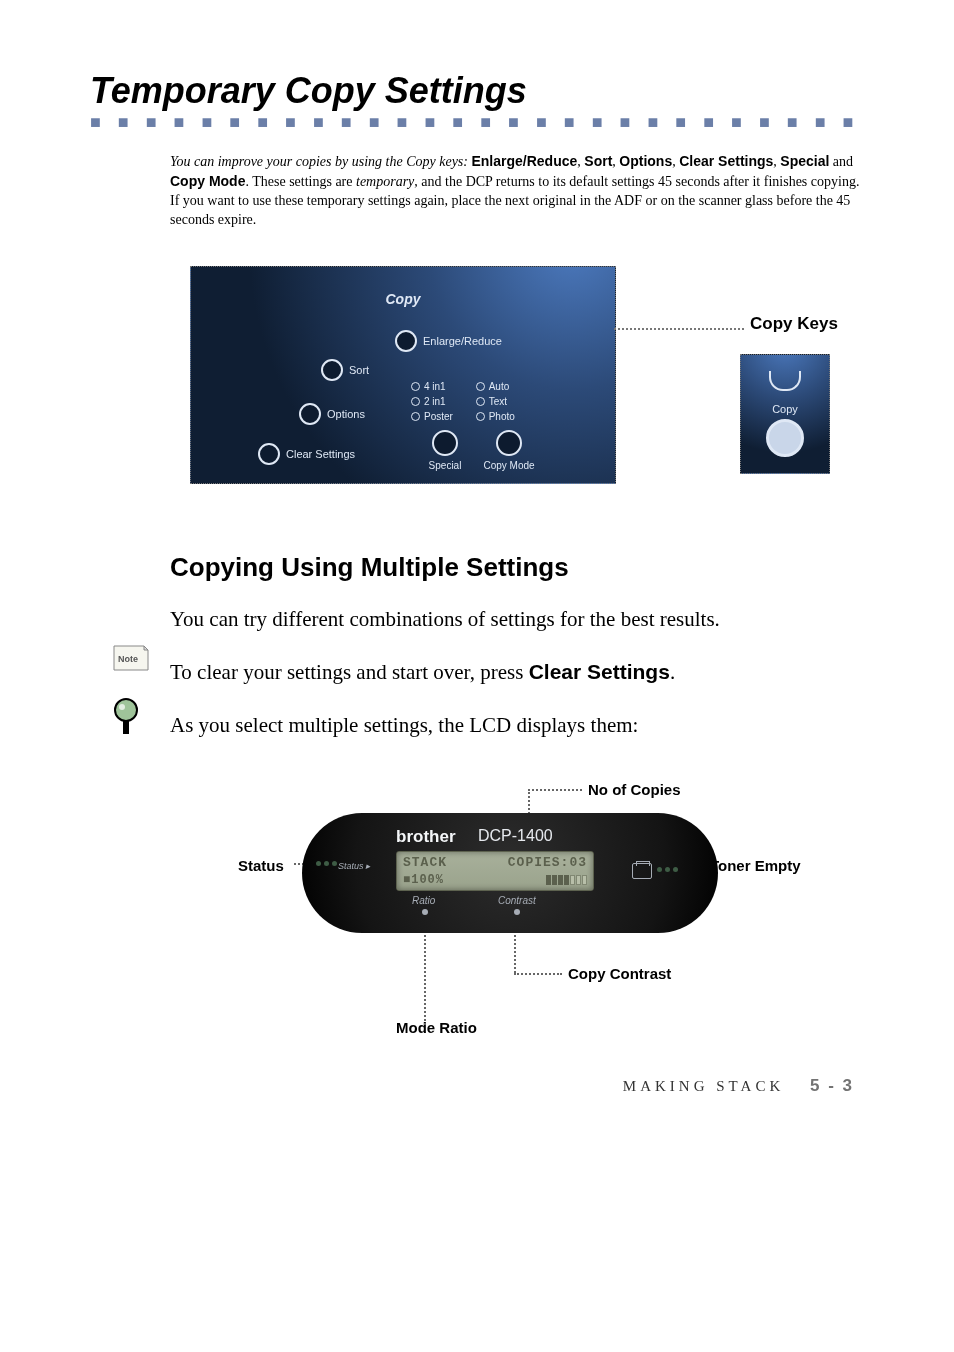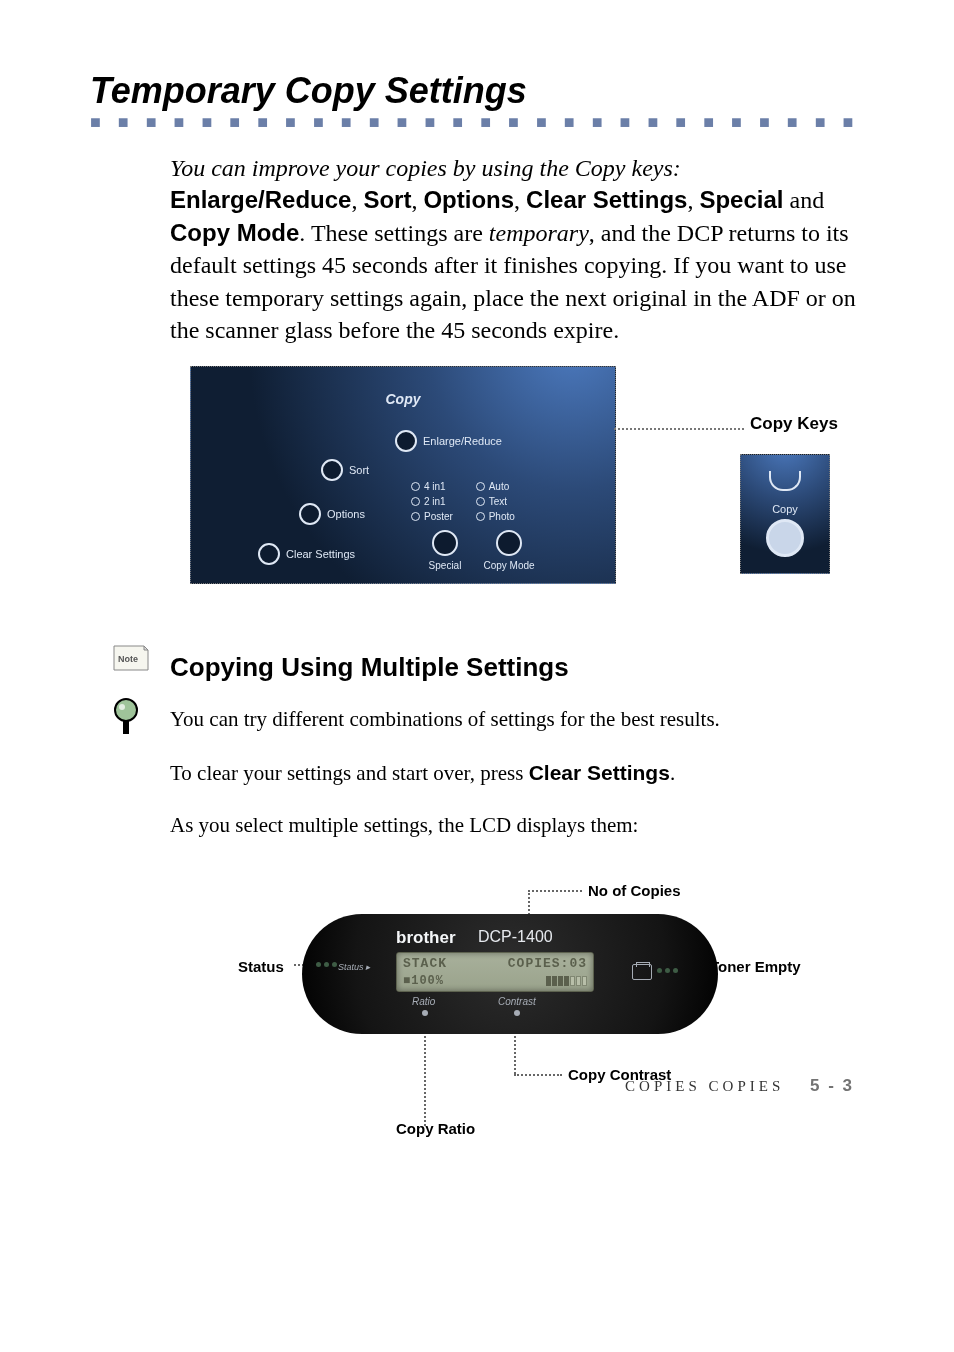--- a/index.html
+++ b/index.html
@@ -35,23 +35,23 @@
     font-size: 18px;
     white-space: nowrap;
     overflow: hidden;
     margin-bottom: 24px;
     height: 12px;
     line-height: 12px;
     font-weight: 700;
   }
   .intro {
     margin-left: 80px;
-    font-size: 24px;
+    font-size: 14px;
     line-height: 1.35;
-    margin-bottom: 20px;
+    margin-bottom: 36px;
   }
   .intro em { font-style: italic; }
   .intro strong { font-family: Arial, Helvetica, sans-serif; font-weight: 700; }
   
   .fig1-wrap {
     position: relative;
     margin-left: 100px;
     width: 680px;
     height: 230px;
     margin-bottom: 56px;
@@ -444,21 +444,21 @@
     </svg>
   </div>
   <p class="body-line">As you select multiple settings, the LCD displays them:</p>
 
   <div class="fig2-wrap">
 
     <div class="callout c-copies">No of Copies</div>
     <div class="callout c-status">Status</div>
     <div class="callout c-toner">Toner Empty</div>
     <div class="callout c-contrast">Copy Contrast</div>
-    <div class="callout c-ratio">Copy Ratio</div>
+    <div class="callout c-ratio">Mode Ratio</div>
 
     <div class="dotln h ln-c-h"></div>
     <div class="dotln v ln-c-v"></div>
     <div class="dotln h ln-s-h"></div>
     <div class="dotln h ln-t-h"></div>
     <div class="dotln v ln-ct-v"></div>
     <div class="dotln h ln-ct-h"></div>
     <div class="dotln v ln-r-v"></div>
 
     <div class="lcd-body">
@@ -498,17 +498,17 @@
         </div>
 
       <span class="dial-label lr">Ratio</span>
       <span class="dial-label lc">Contrast</span>
       <span class="dial-knob kr"></span>
       <span class="dial-knob kc"></span>
     </div>
   </div>
 
   <div class="footer">
-    <span>COPIES COPIES</span>
+    <span>MAKING STACK</span>
     <span class="pg">5 - 3</span>
   </div>
 
 </div>
 
 </body></html>

